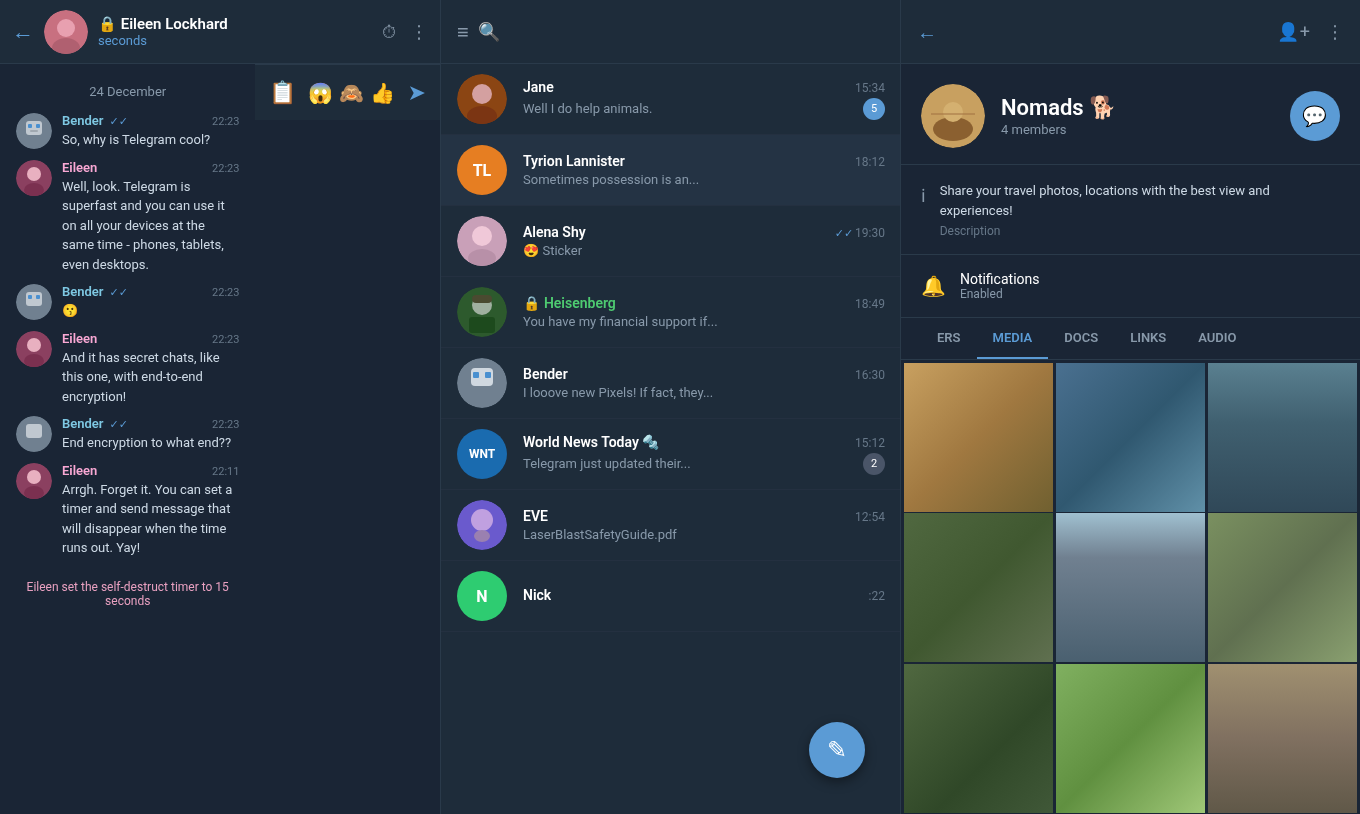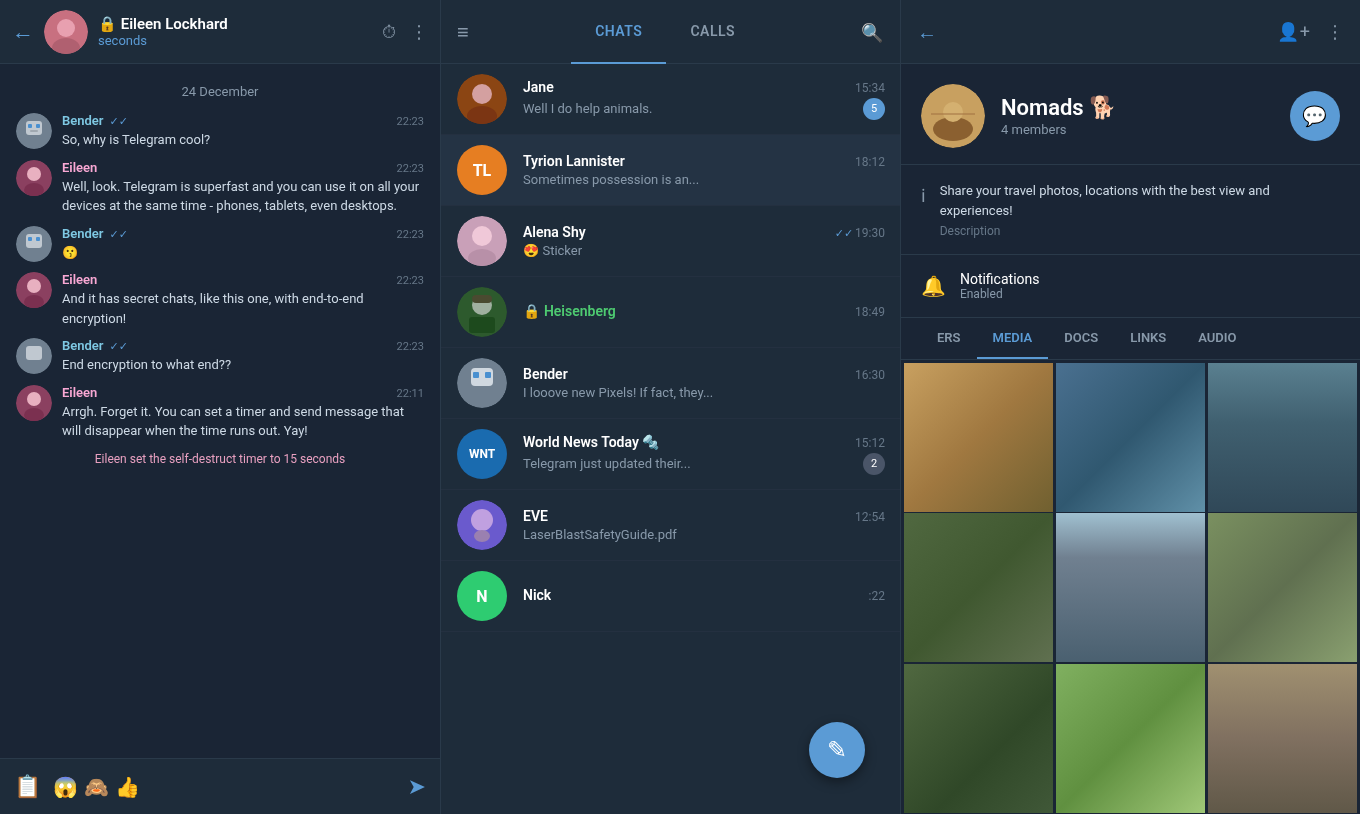--- a/index.html
+++ b/index.html
@@ -123,21 +123,20 @@
       display: flex;
       flex: 1;
       overflow: hidden;
     }
 
     
     .chat-panel {
       width: 440px;
       background: #1a2535;
       display: flex;
-      flex-direction: column;
       flex-shrink: 0;
       overflow: hidden;
     }
     .chat-messages {
       flex: 1;
       overflow-y: auto;
       padding: 12px 16px;
     }
     .date-divider {
       text-align: center;
@@ -163,21 +162,21 @@
     .msg-sender { font-size: 13px; font-weight: 600; }
     .msg-sender.bender { color: #7ec8e3; }
     .msg-sender.eileen { color: #f9a8d4; }
     .msg-time { font-size: 11px; color: #667788; margin-left: auto; }
     .msg-check { color: #5b9bd5; font-size: 11px; }
     .msg-text { color: #cdd9e5; font-size: 13px; line-height: 1.5; }
     .system-msg {
       text-align: center;
       color: #e8a0c0;
       font-size: 12px;
-      margin: 11px 0;
+      margin: 22px 0;
     }
 
     
     .chat-input-bar {
       height: 56px;
       background: #1e2c3a;
       display: flex;
       align-items: center;
       padding: 0 14px;
       gap: 12px;
@@ -409,28 +408,20 @@
     </div>
     <div class="header-icons">
       <span class="icon-btn">⏱</span>
       <span class="icon-btn">⋮</span>
     </div>
   </div>
 
   <div class="middle-header">
     <div class="middle-header-top">
       <span class="hamburger">≡</span>
-      <div class="tabs">
-        <div class="tab active">
-          <span>CHATS</span>
-        </div>
-        <div class="tab">
-          <span>CALLS</span>
-        </div>
-      </div>
       <span class="search-icon">🔍</span>
     </div>
   </div>
 
   <div class="right-header">
     <span class="right-back">←</span>
     <div class="right-header-title"></div>
     <div class="right-icons">
       <span class="icon-btn">👤+</span>
       <span class="icon-btn">⋮</span>
@@ -631,20 +622,23 @@
               <circle cx="25" cy="18" r="10" fill="#a0b0a0"></circle>
               <rect x="15" y="8" width="20" height="8" rx="4" fill="#4a4a30"></rect>
               <rect x="12" y="30" width="26" height="16" rx="3" fill="#1d4a1d"></rect>
             </svg>
           </div>
           <div class="ci-body">
             <div class="ci-top">
               <span class="ci-name green">🔒 Heisenberg</span>
               <span class="ci-time">18:49</span>
             </div>
+            <div class="ci-bottom">
+              <span class="ci-preview">You have my financial support if...</span>
+            </div>
           </div>
         </div>
 
         <div class="chat-item">
           <div class="ci-avatar">
             <svg viewBox="0 0 50 50" xmlns="http://www.w3.org/2000/svg">
               <circle cx="25" cy="25" r="25" fill="#708090"></circle>
               <rect x="14" y="10" width="22" height="18" rx="4" fill="#d0d8e0"></rect>
               <rect x="16" y="14" width="6" height="6" rx="1" fill="#4a90d0"></rect>
               <rect x="28" y="14" width="6" height="6" rx="1" fill="#4a90d0"></rect>

